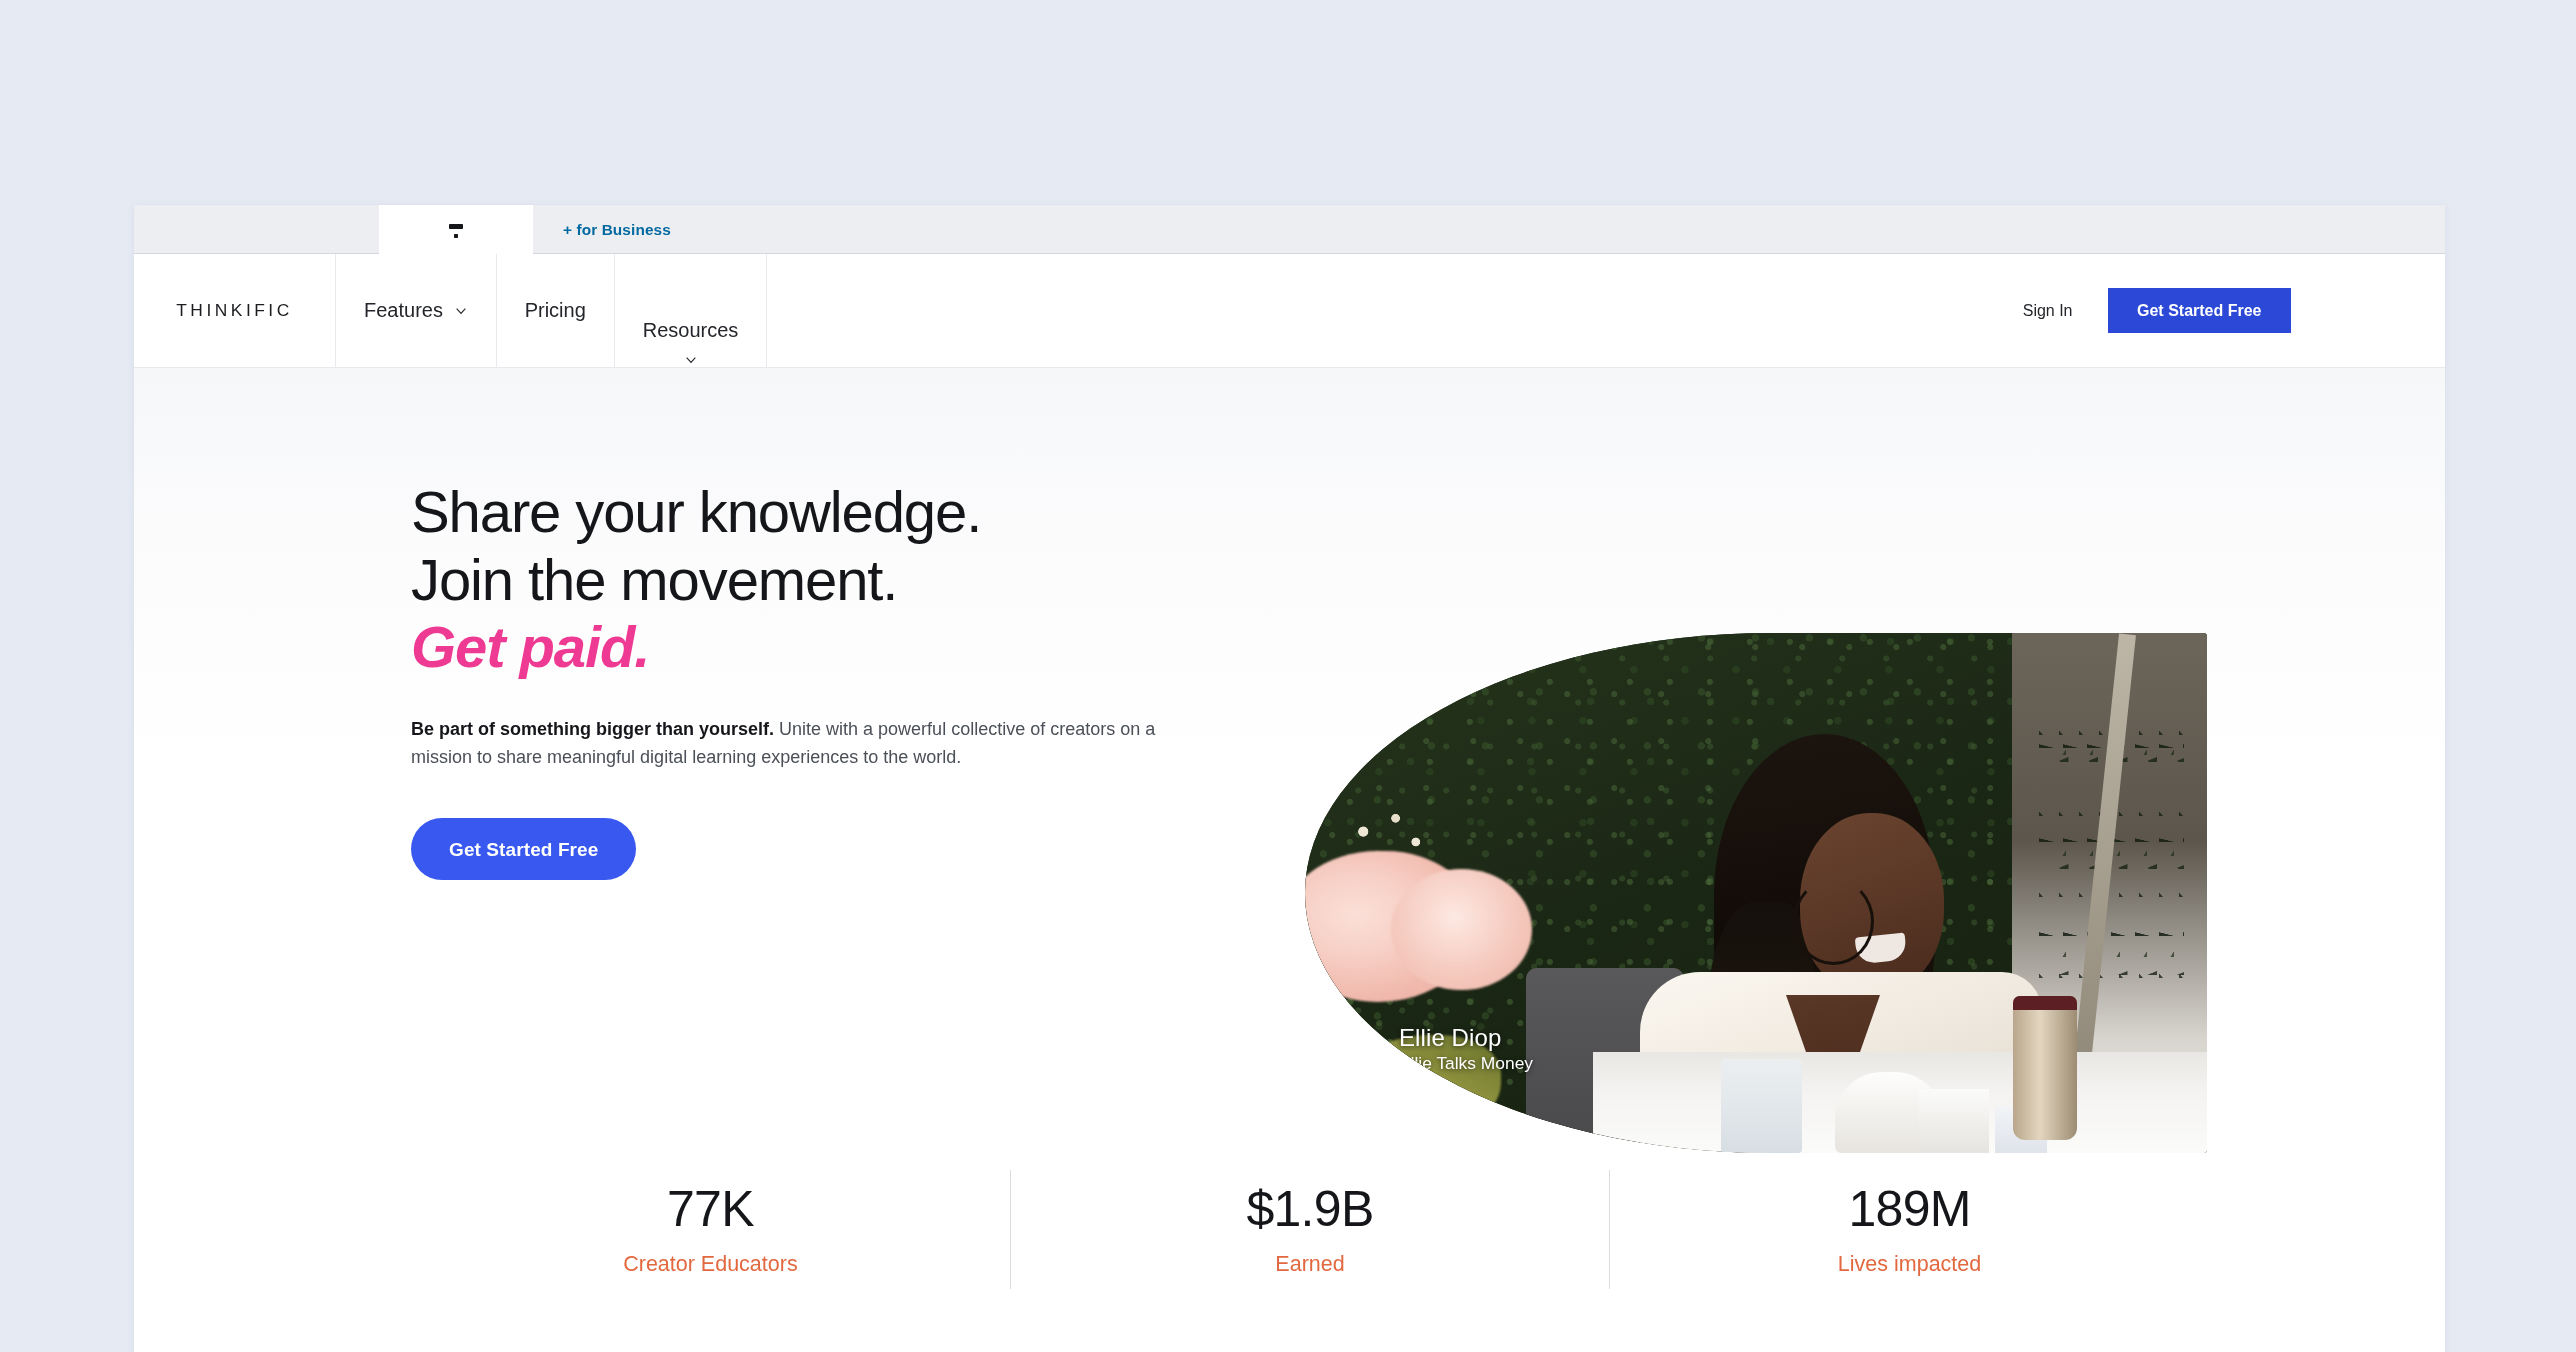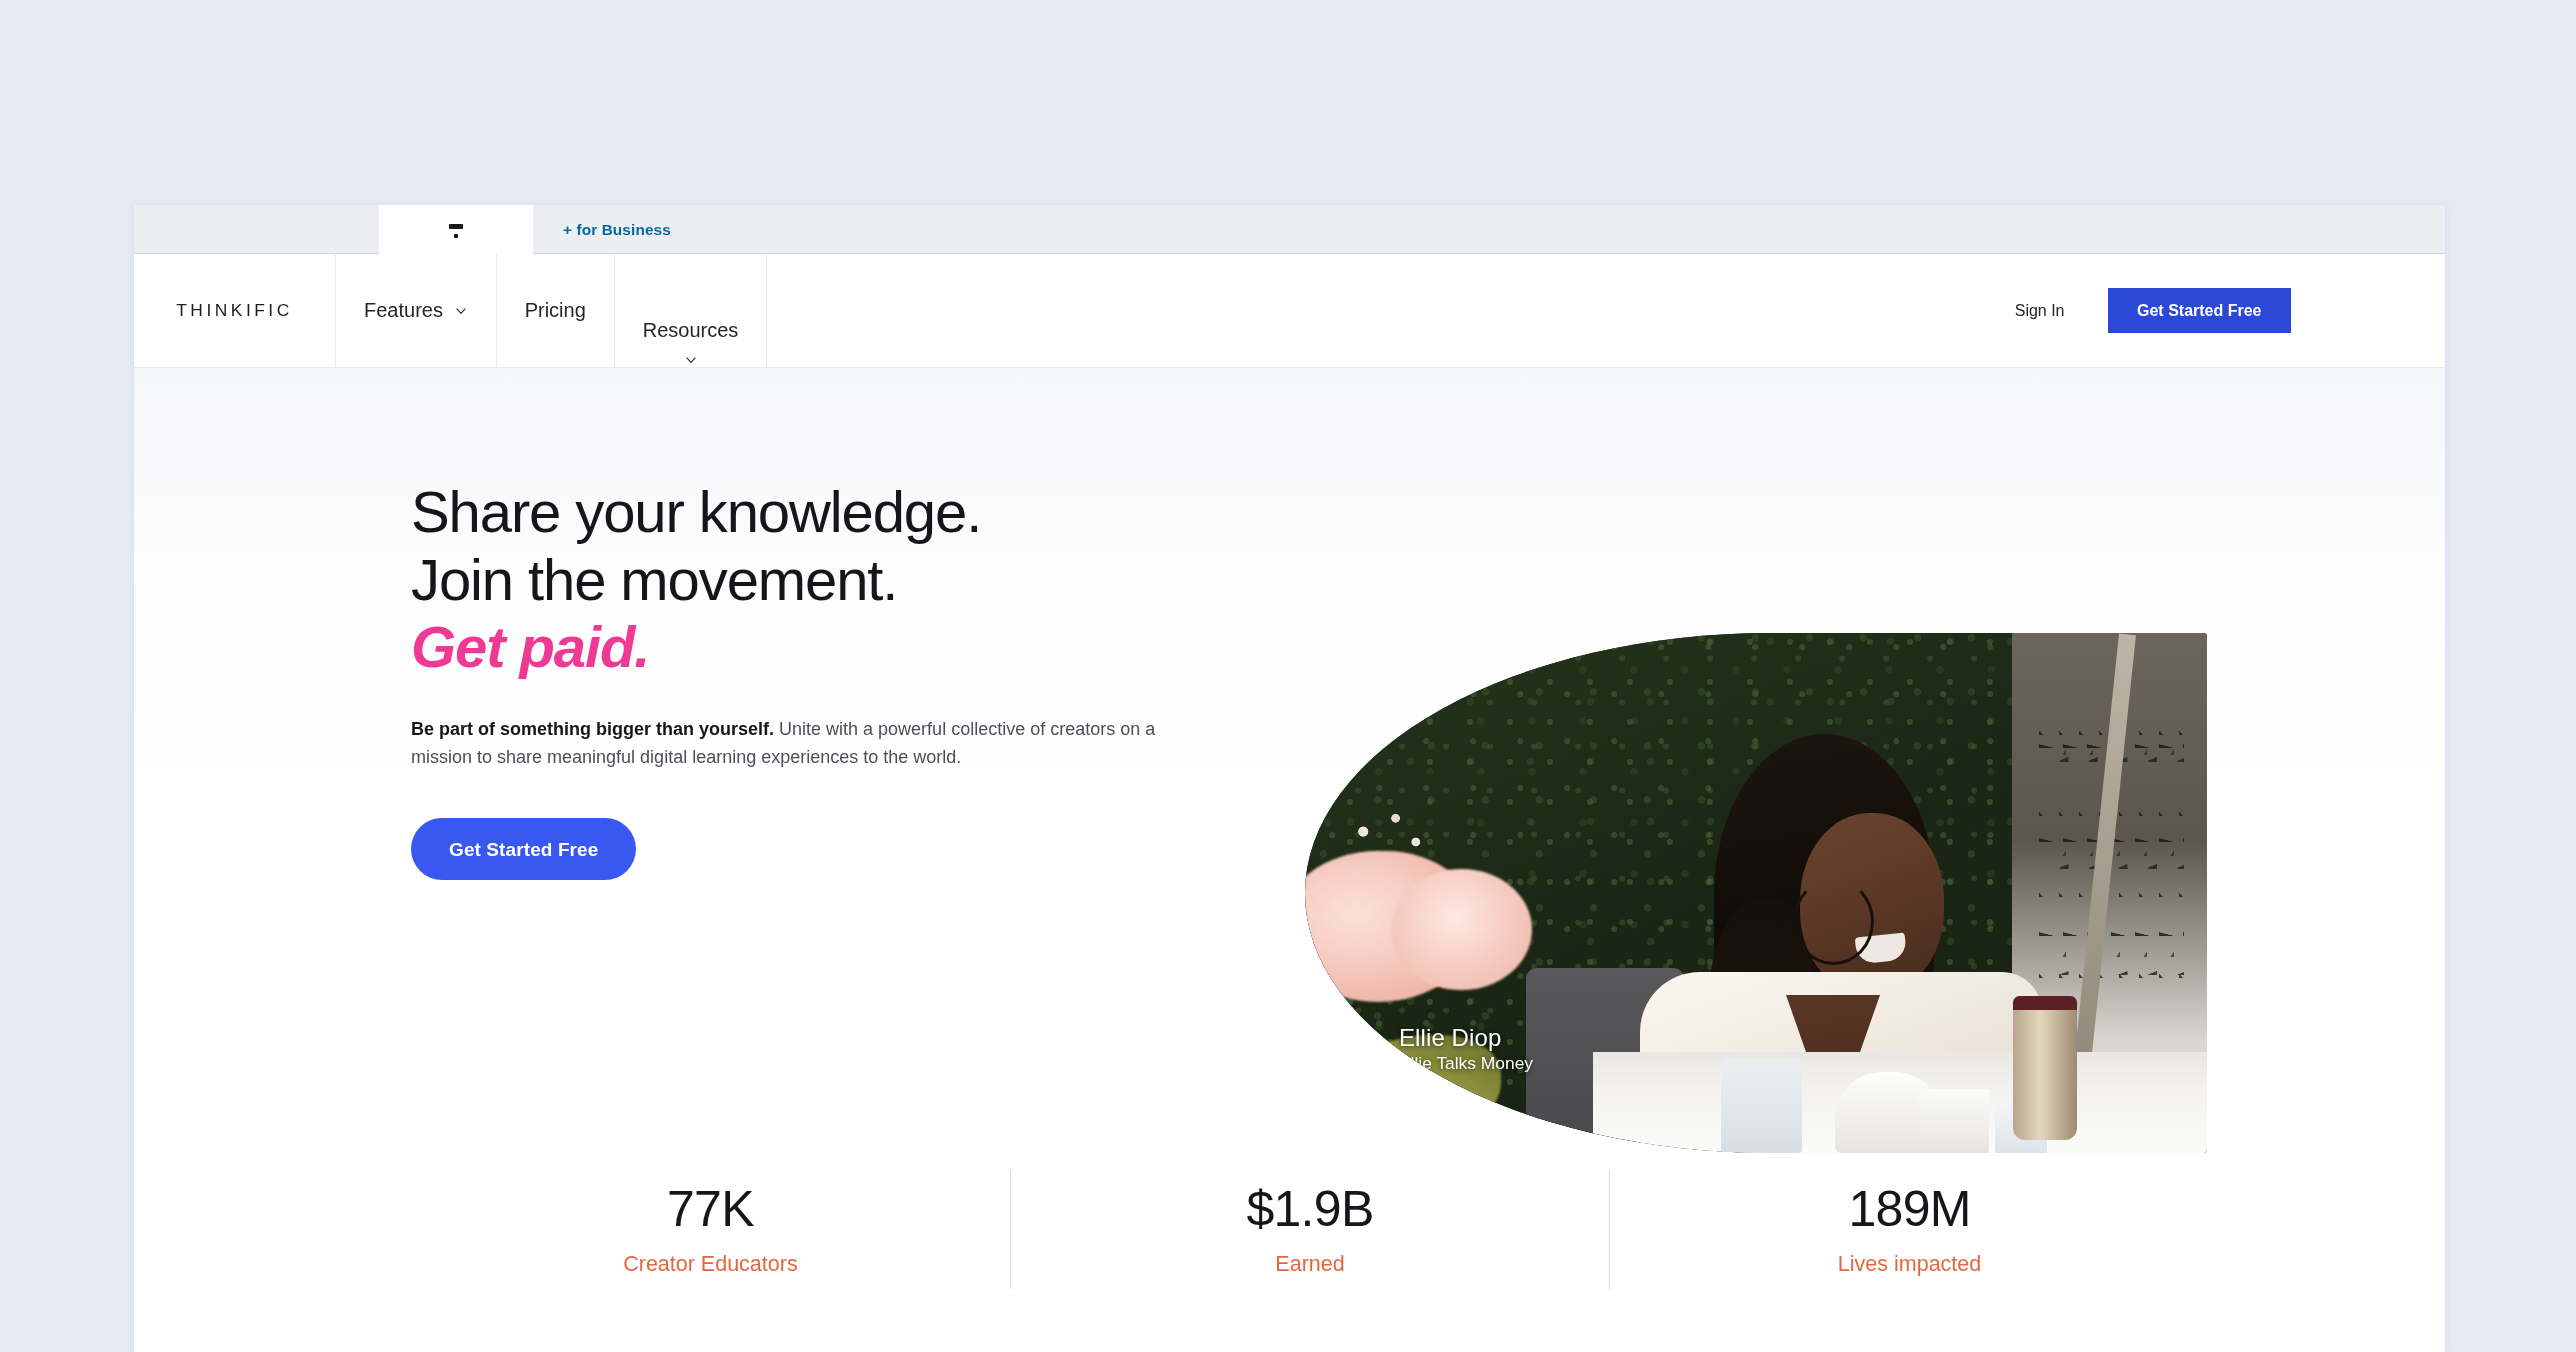--- a/index.html
+++ b/index.html
@@ -67,21 +67,21 @@
   .nav-item {
     display:flex; align-items:center; justify-content:flex-end; gap:10.7px;
     height:100%; padding:0 28px;
     border-left:0.7px solid #e9eaee;
     font-size:20px; color:#23252b; font-weight:500;
   }
   .nav-item:last-of-type { border-right:0.7px solid #e9eaee;flex-direction:column; }
   .chev { display:block; width:14px; height:14px; }
   .chev svg { display:block; }
   .nav-right {
-    margin-left:auto; display:flex; align-items:center; gap:8px; padding-right:154px;
+    margin-left:auto; display:flex; align-items:center; gap:0; padding-right:154px;
   }
   .signin {
     font-size:16px; color:#23252b; font-weight:500; padding:0 35px;
   }
   .btn-nav {
     background:#2b48d6; color:#ffffff;
     font-size:16px; font-weight:bold;
     padding:14.8px 29.5px; border:none; line-height:1;
   }
 

